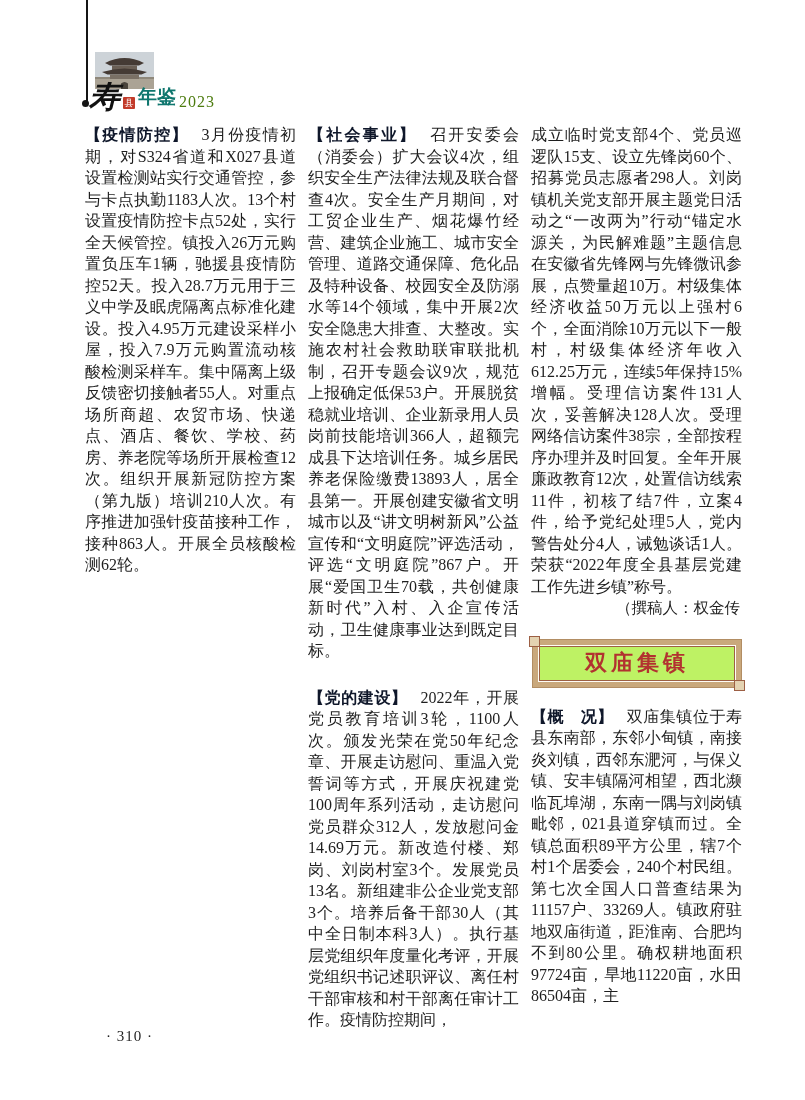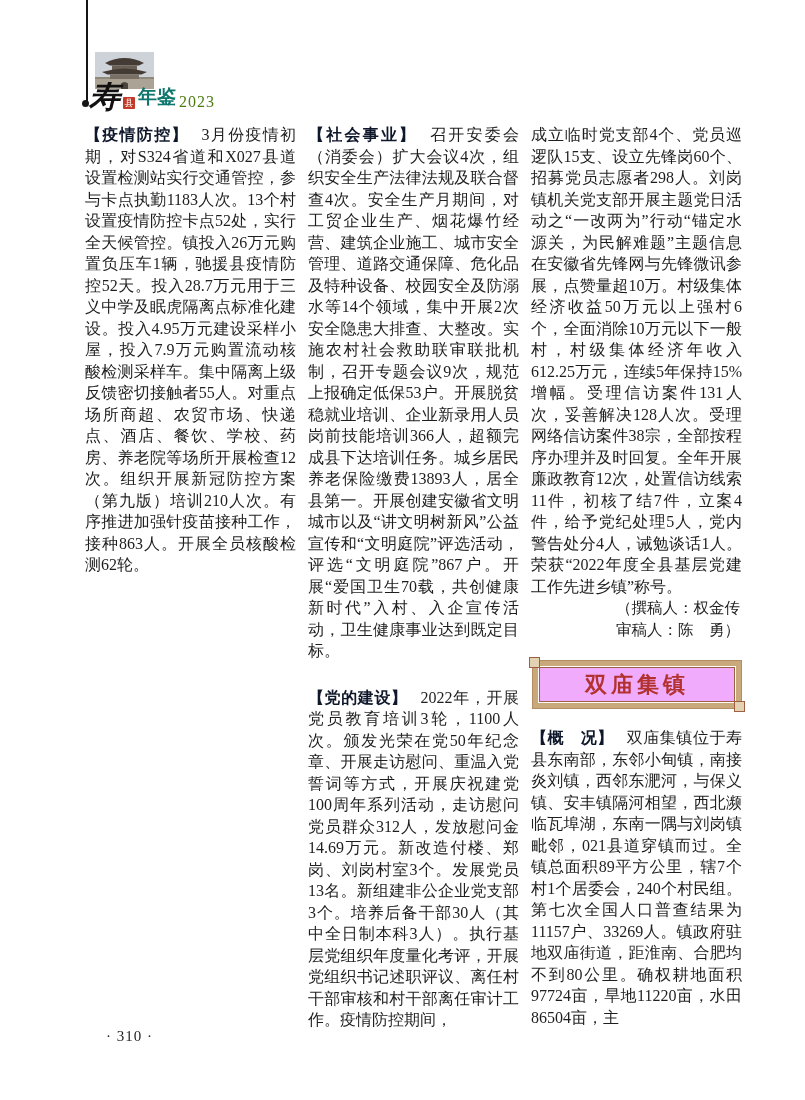--- a/index.html
+++ b/index.html
@@ -23,21 +23,21 @@
   #col1{left:85px}
   #col2{left:308px}
   #col3{left:531px}
   .para{margin:0;}
   .para + .para{margin-top:25px;}
   .entry-head{color:#0f172a;font-family:"Liberation Sans","DejaVu Sans",sans-serif;
               font-weight:bold;margin-right:0.8em;}
   .credit{margin-top:0;text-align:right;font-size:15.5px;padding-right:2px;}
 
   
-  .box{position:relative;margin:21px 1px 19px 2px;height:37px;background:#f0abfc;
+  .box{position:relative;margin:21px 1px 19px 2px;height:37px;background:#bef264;
        border:5px solid #c9a87c;
        box-shadow:inset 0 0 0 1px #fffdf7, inset 0 0 0 2px #9c5f44, 0 0 0 1px #b28d63;
        display:flex;align-items:center;justify-content:center;}
   .box + .para{margin-top:0;}
   .box::before{content:'';position:absolute;left:-9px;top:-9px;width:9px;height:9px;
        background:#e4d3b2;border:1px solid #9c5f44;}
   .box::after{content:'';position:absolute;right:-9px;bottom:-9px;width:9px;height:9px;
        background:#e4d3b2;border:1px solid #9c5f44;}
   .box-title{color:#b23230;font-size:22px;font-weight:bold;letter-spacing:4px;
        font-family:"Liberation Sans","DejaVu Sans",sans-serif;}
@@ -74,21 +74,20 @@
       <p class="para"><span class="entry-head">【疫情防控】</span>3月份疫情初期，对S324省道和X027县道设置检测站实行交通管控，参与卡点执勤1183人次。13个村设置疫情防控卡点52处，实行全天候管控。镇投入26万元购置负压车1辆，驰援县疫情防控52天。投入28.7万元用于三义中学及眠虎隔离点标准化建设。投入4.95万元建设采样小屋，投入7.9万元购置流动核酸检测采样车。集中隔离上级反馈密切接触者55人。对重点场所商超、农贸市场、快递点、酒店、餐饮、学校、药房、养老院等场所开展检查12次。组织开展新冠防控方案（第九版）培训210人次。有序推进加强针疫苗接种工作，接种863人。开展全员核酸检测62轮。</p>
     </div>
   <div class="col" id="col2">
       <p class="para"><span class="entry-head">【社会事业】</span>召开安委会（消委会）扩大会议4次，组织安全生产法律法规及联合督查4次。安全生产月期间，对工贸企业生产、烟花爆竹经营、建筑企业施工、城市安全管理、道路交通保障、危化品及特种设备、校园安全及防溺水等14个领域，集中开展2次安全隐患大排查、大整改。实施农村社会救助联审联批机制，召开专题会议9次，规范上报确定低保53户。开展脱贫稳就业培训、企业新录用人员岗前技能培训366人，超额完成县下达培训任务。城乡居民养老保险缴费13893人，居全县第一。开展创建安徽省文明城市以及“讲文明树新风”公益宣传和“文明庭院”评选活动，评选“文明庭院”867户。开展“爱国卫生70载，共创健康新时代”入村、入企宣传活动，卫生健康事业达到既定目标。</p>
       <p class="para"><span class="entry-head">【党的建设】</span>2022年，开展党员教育培训3轮，1100人次。颁发光荣在党50年纪念章、开展走访慰问、重温入党誓词等方式，开展庆祝建党100周年系列活动，走访慰问党员群众312人，发放慰问金14.69万元。新改造付楼、郑岗、刘岗村室3个。发展党员13名。新组建非公企业党支部3个。培养后备干部30人（其中全日制本科3人）。执行基层党组织年度量化考评，开展党组织书记述职评议、离任村干部审核和村干部离任审计工作。疫情防控期间，</p>
     </div>
   <div class="col" id="col3">
       <p class="para">成立临时党支部4个、党员巡逻队15支、设立先锋岗60个、招募党员志愿者298人。刘岗镇机关党支部开展主题党日活动之“一改两为”行动“锚定水源关，为民解难题”主题信息在安徽省先锋网与先锋微讯参展，点赞量超10万。村级集体经济收益50万元以上强村6个，全面消除10万元以下一般村，村级集体经济年收入612.25万元，连续5年保持15%增幅。受理信访案件131人次，妥善解决128人次。受理网络信访案件38宗，全部按程序办理并及时回复。全年开展廉政教育12次，处置信访线索11件，初核了结7件，立案4件，给予党纪处理5人，党内警告处分4人，诫勉谈话1人。荣获“2022年度全县基层党建工作先进乡镇”称号。</p>
       <div class="credit">
         <div>（撰稿人：权金传</div>
-        <div>审稿人：陈　勇）</div>
       </div>
       <div class="box">
         <span class="box-title">双庙集镇</span>
       </div>
       <p class="para"><span class="entry-head">【概　况】</span>双庙集镇位于寿县东南部，东邻小甸镇，南接炎刘镇，西邻东淝河，与保义镇、安丰镇隔河相望，西北濒临瓦埠湖，东南一隅与刘岗镇毗邻，021县道穿镇而过。全镇总面积89平方公里，辖7个村1个居委会，240个村民组。第七次全国人口普查结果为11157户、33269人。镇政府驻地双庙街道，距淮南、合肥均不到80公里。确权耕地面积97724亩，旱地11220亩，水田86504亩，主</p>
     </div>
 
   <div class="page-num">· 310 ·</div>
 
 </div>

